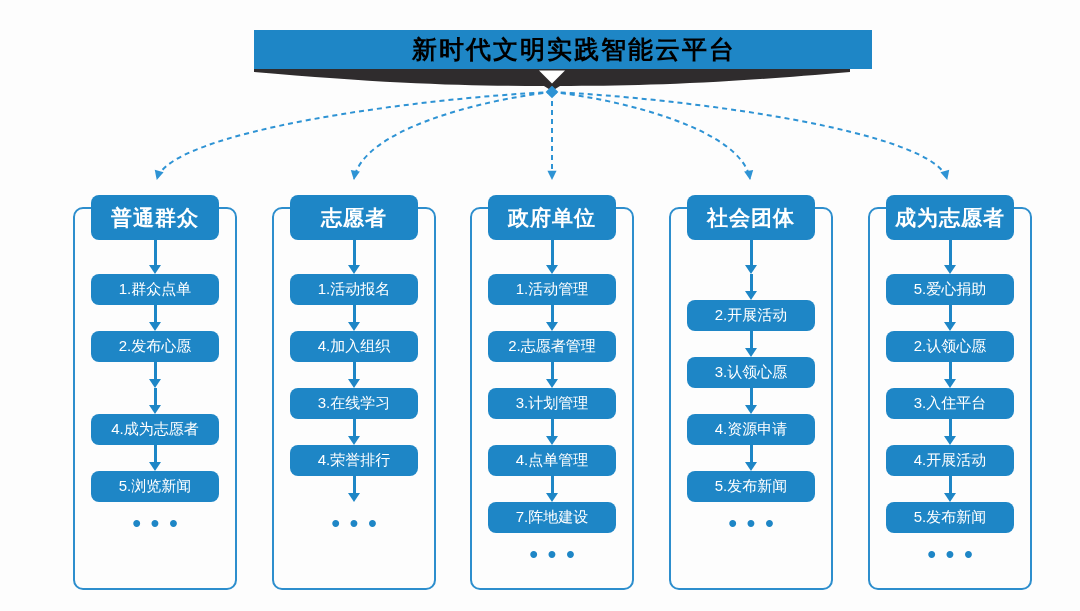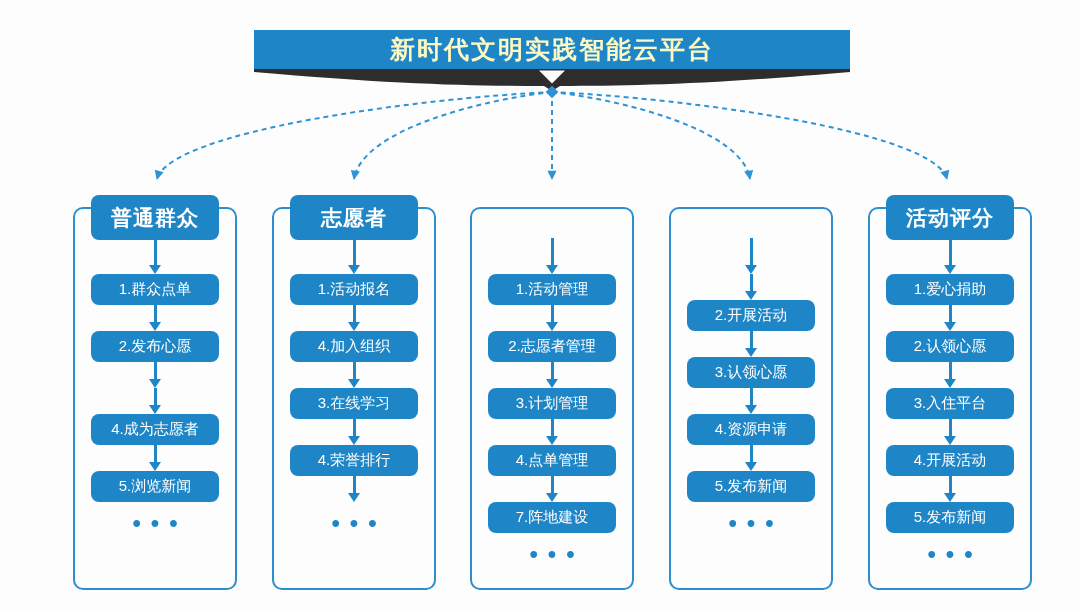--- a/index.html
+++ b/index.html
@@ -5,23 +5,23 @@
   html,body{margin:0;padding:0;}
   body{
     width:1080px;height:611px;background:#fdfdfd;position:relative;overflow:hidden;
     font-family:"Liberation Sans","DejaVu Sans",sans-serif;
   }
   #stage{position:absolute;inset:0;}
 
   
   .title-bar{
     position:absolute;left:254px;top:30px;width:596px;height:39px;
-    background:var(--accent,#1e86c6);color:#fef9c3;
+    background:var(--accent,#1e86c6);color:#000000;
     display:flex;align-items:center;justify-content:center;
-    font-size:25px;font-weight:bold;letter-spacing:2px;
+    font-size:25px;font-weight:bold;letter-spacing:2px;padding-left:22px;
   }
   .funnel{position:absolute;left:254px;top:69px;}
   .funnel .band{fill:var(--dark,#2f2c2d);}
   .funnel .tri{fill:#ffffff;}
 
   
   .links{position:absolute;left:0;top:86px;}
   .links path.connector{fill:none;stroke:var(--dashed,#2e93d4);stroke-width:2;stroke-dasharray:5 4;}
   .links .hub{fill:var(--dashed,#2e93d4);}
   .links .arrowhead{fill:var(--dashed,#2e93d4);}
@@ -134,20 +134,21 @@
       </div>
     <div class="item">4.荣誉排行</div>
     <div class="arrow">
         <i class="stem"></i>
         <i class="head"></i>
       </div>
     <div class="dots">•••</div>
   </div>
 
   <div class="column c3">
+    <div class="col-header">政府单位</div>
     <div class="arrow long">
         <i class="stem"></i>
         <i class="head"></i>
       </div>
     <div class="item">1.活动管理</div>
     <div class="arrow">
         <i class="stem"></i>
         <i class="head"></i>
       </div>
     <div class="item">2.志愿者管理</div>
@@ -163,20 +164,21 @@
     <div class="item">4.点单管理</div>
     <div class="arrow">
         <i class="stem"></i>
         <i class="head"></i>
       </div>
     <div class="item">7.阵地建设</div>
     <div class="dots">•••</div>
   </div>
 
   <div class="column c4">
+    <div class="col-header">社会团体</div>
     <div class="arrow long">
         <i class="stem"></i>
         <i class="head"></i>
       </div>
     <div class="arrow">
         <i class="stem"></i>
         <i class="head"></i>
       </div>
     <div class="item">2.开展活动</div>
     <div class="arrow">
@@ -191,26 +193,26 @@
     <div class="item">4.资源申请</div>
     <div class="arrow">
         <i class="stem"></i>
         <i class="head"></i>
       </div>
     <div class="item">5.发布新闻</div>
     <div class="dots">•••</div>
   </div>
 
   <div class="column c5">
-    <div class="col-header">活动评分</div>
-    <div class="arrow long">
-        <i class="stem"></i>
-        <i class="head"></i>
-      </div>
-    <div class="item">1.爱心捐助</div>
+    <div class="col-header">成为志愿者</div>
+    <div class="arrow long">
+        <i class="stem"></i>
+        <i class="head"></i>
+      </div>
+    <div class="item">5.爱心捐助</div>
     <div class="arrow">
         <i class="stem"></i>
         <i class="head"></i>
       </div>
     <div class="item">2.认领心愿</div>
     <div class="arrow">
         <i class="stem"></i>
         <i class="head"></i>
       </div>
     <div class="item">3.入住平台</div>

